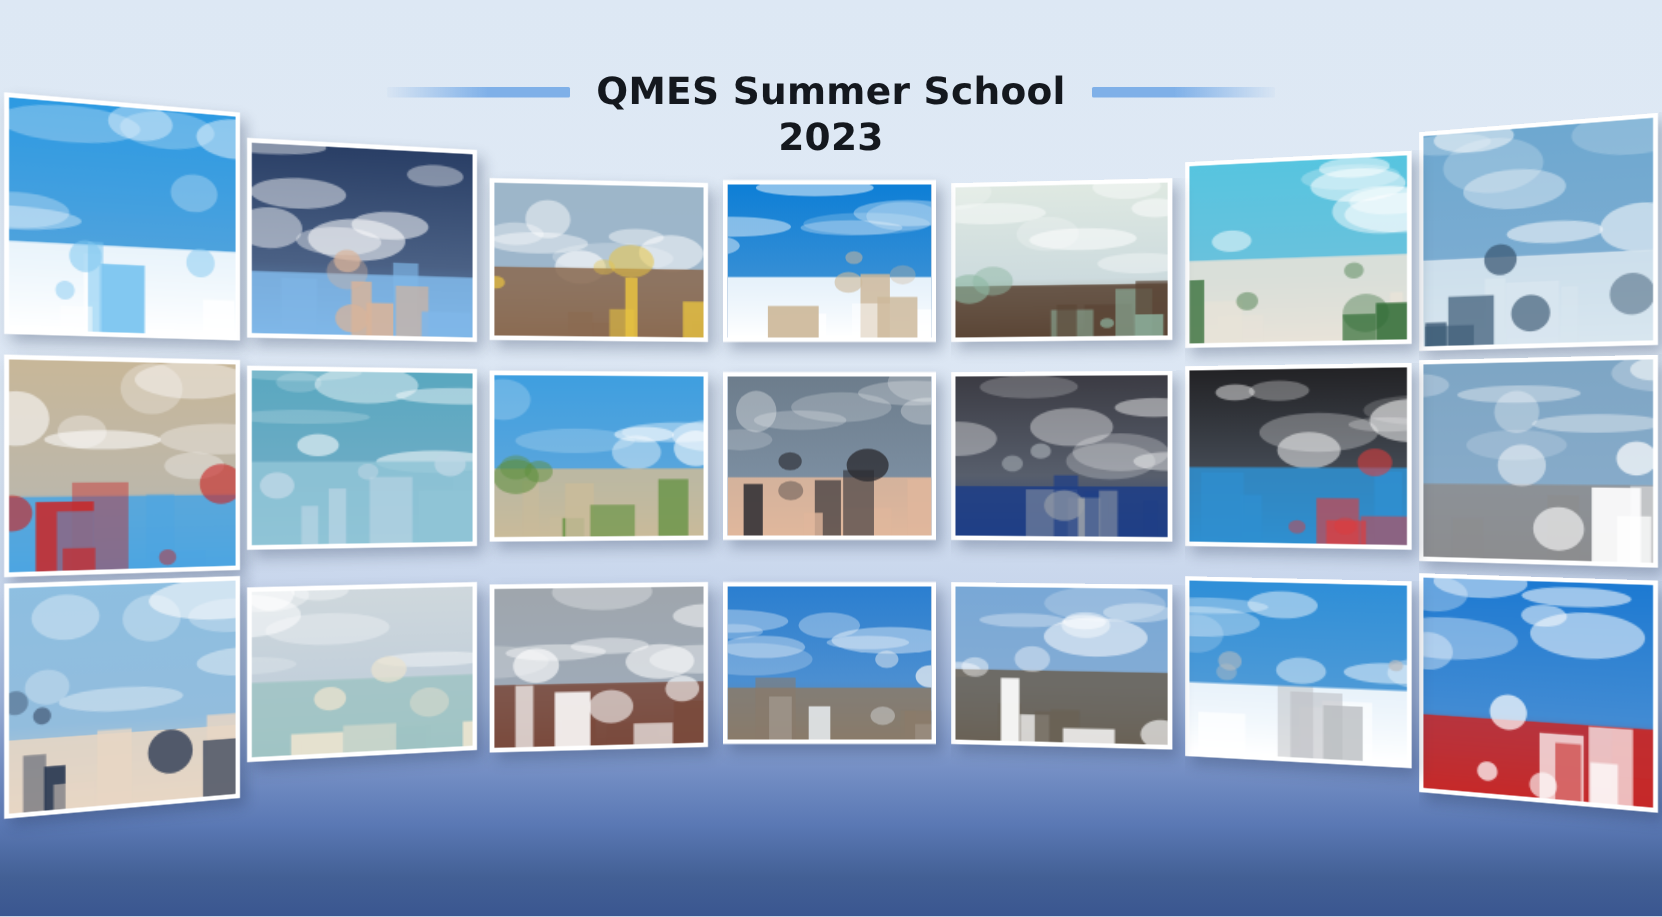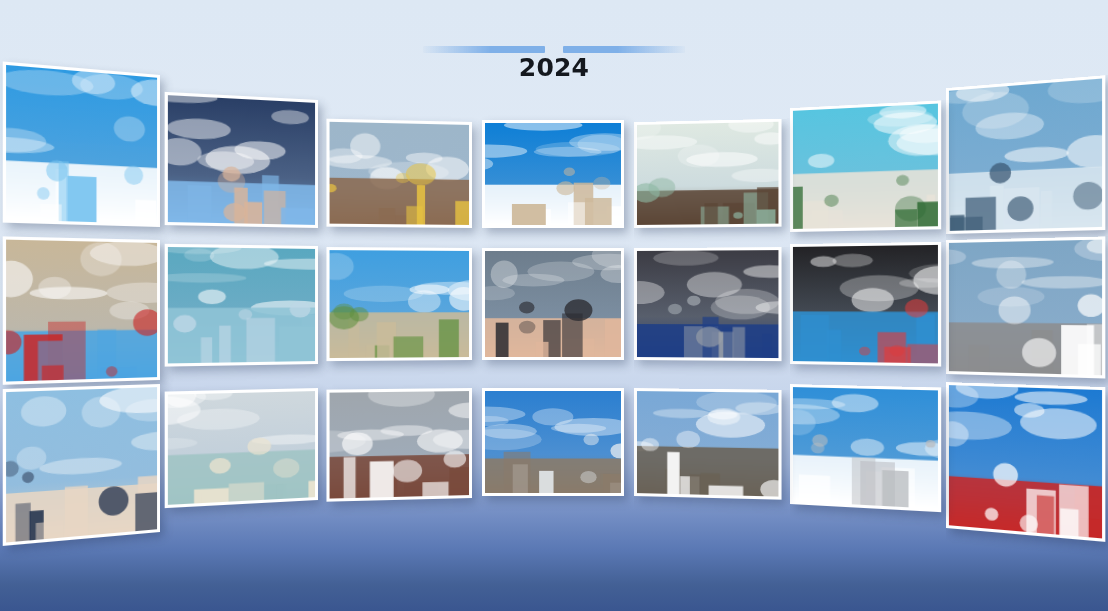--- a/index.html
+++ b/index.html
@@ -758,18 +758,19 @@
             <circle cx="53.6" cy="94.1" r="6.0" fill="#ffffff" opacity="0.64"></circle>
             <circle cx="38.3" cy="61.4" r="8.2" fill="#ffffff" opacity="0.71"></circle>
           </svg>
         </div>
       </div>
     </div>
 
   <div id="title-block">
     <div class="title-row">
       <span class="rule left"></span>
+      <span id="title-line1">QMES Summer School</span>
       <span class="rule right"></span>
     </div>
-    <div id="title-line2">2024</div>
+    <div id="title-line2">2023</div>
   </div>
 
 </div>
 
 </body></html>

